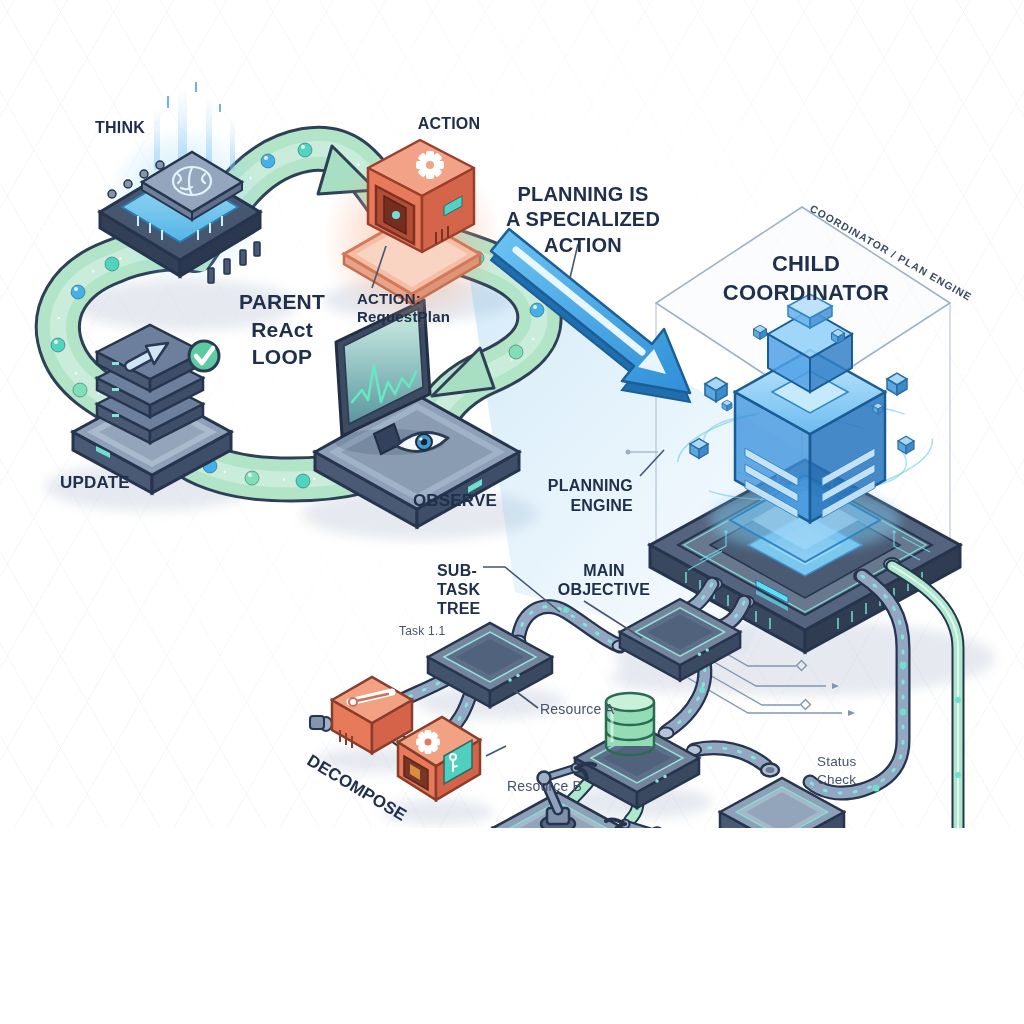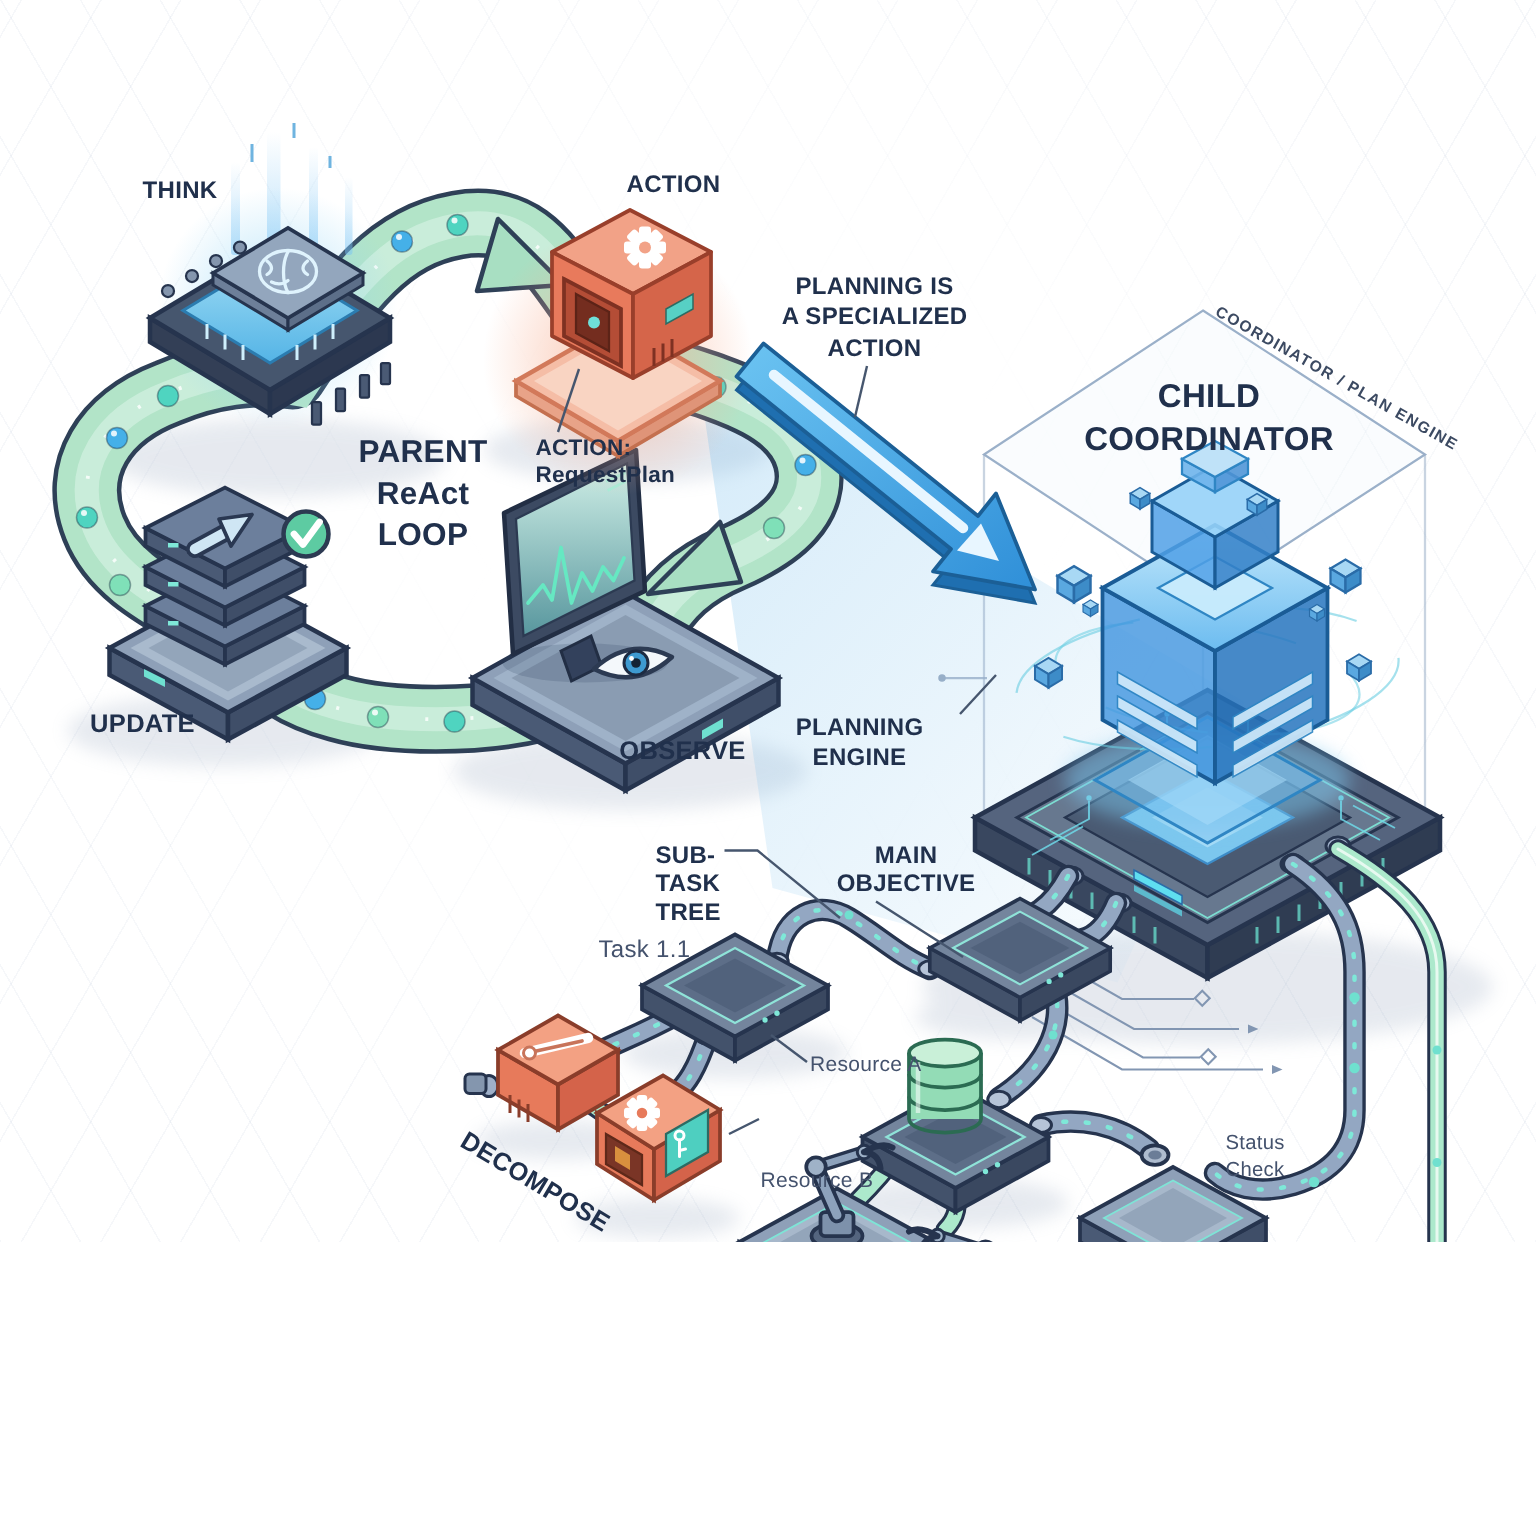--- a/index.html
+++ b/index.html
@@ -14,21 +14,21 @@
   .grid-fade{
     position:absolute;inset:0;
     background:radial-gradient(ellipse at 50% 45%, #ffffff 25%, rgba(255,255,255,0) 75%);
   }
   svg.art{position:absolute;left:0;top:0;}
   .lbl{
     position:absolute;font-weight:bold;color:#20304c;line-height:1.25;
     letter-spacing:0.2px;white-space:nowrap;
   }
   .lbl.c{text-align:center;}
-  .lbl.r{text-align:center;}
+  .lbl.r{text-align:right;}
   .lbl.reg{font-weight:normal;color:#44526d;}
   .rot{transform-origin:left top;}
   
   .pO{stroke:#26344e;stroke-width:15;fill:none;stroke-linecap:round;}
   .pI{stroke:#93a7c2;stroke-width:10.5;fill:none;stroke-linecap:round;}
   .pC{stroke:#7ee8d8;stroke-width:3;fill:none;stroke-linecap:round;stroke-dasharray:2 13;}
   .gO{stroke:#26344e;stroke-width:13;fill:none;stroke-linecap:round;}
   .gI{stroke:#ace9cc;stroke-width:9;fill:none;stroke-linecap:round;}
   .gC{stroke:#e7f9f0;stroke-width:2;fill:none;stroke-linecap:round;}
   .ldr{stroke:#46566e;stroke-width:1.6;fill:none;}
@@ -530,21 +530,21 @@
   <div>PARENT</div>
       <div>ReAct</div>
       <div>LOOP</div>
 </div>
 
 <div class="lbl" style="left:357px;top:290px;font-size:15px;line-height:1.2;">
   <div>ACTION:</div>
       <div>RequestPlan</div>
 </div>
 
-<div class="lbl c" style="left:503px;top:182px;width:160px;font-size:16px;line-height:1.27;">
+<div class="lbl c" style="left:503px;top:182px;width:160px;font-size:20px;line-height:1.27;">
   <div>PLANNING IS</div>
       <div>A SPECIALIZED</div>
       <div>ACTION</div>
 </div>
 
 <div class="lbl c" style="left:696px;top:250px;width:220px;font-size:22px;line-height:1.3;">
   <div>CHILD</div>
       <div>COORDINATOR</div>
 </div>
 
@@ -562,21 +562,21 @@
   <div>SUB-</div>
       <div>TASK</div>
       <div>TREE</div>
 </div>
 
 <div class="lbl c" style="left:542px;top:561px;width:124px;font-size:16px;line-height:1.2;text-align:center;">
   <div>MAIN</div>
       <div>OBJECTIVE</div>
 </div>
 
-<div class="lbl reg" style="left:399px;top:624px;font-size:16px;text-align:center;"><span>Task 1.1</span></div>
+<div class="lbl reg" style="left:399px;top:624px;font-size:12px;text-align:center;"><span>Task 1.1</span></div>
 <div class="lbl reg" style="left:540px;top:701px;font-size:14px;"><span>Resource A</span></div>
 <div class="lbl reg" style="left:507px;top:734px;font-size:14px;margin-top:44px;"><span>Resource B</span></div>
 
 <div class="lbl rot" style="left:314px;top:750px;font-size:17px;transform:rotate(31deg);"><span>DECOMPOSE</span></div>
 
 <div class="lbl c rot" style="left:499px;top:856px;width:106px;font-size:16px;line-height:1.15;transform:rotate(28deg);">
   <div>ALLOCATE</div>
       <div>RESOURCES</div>
 </div>
 

